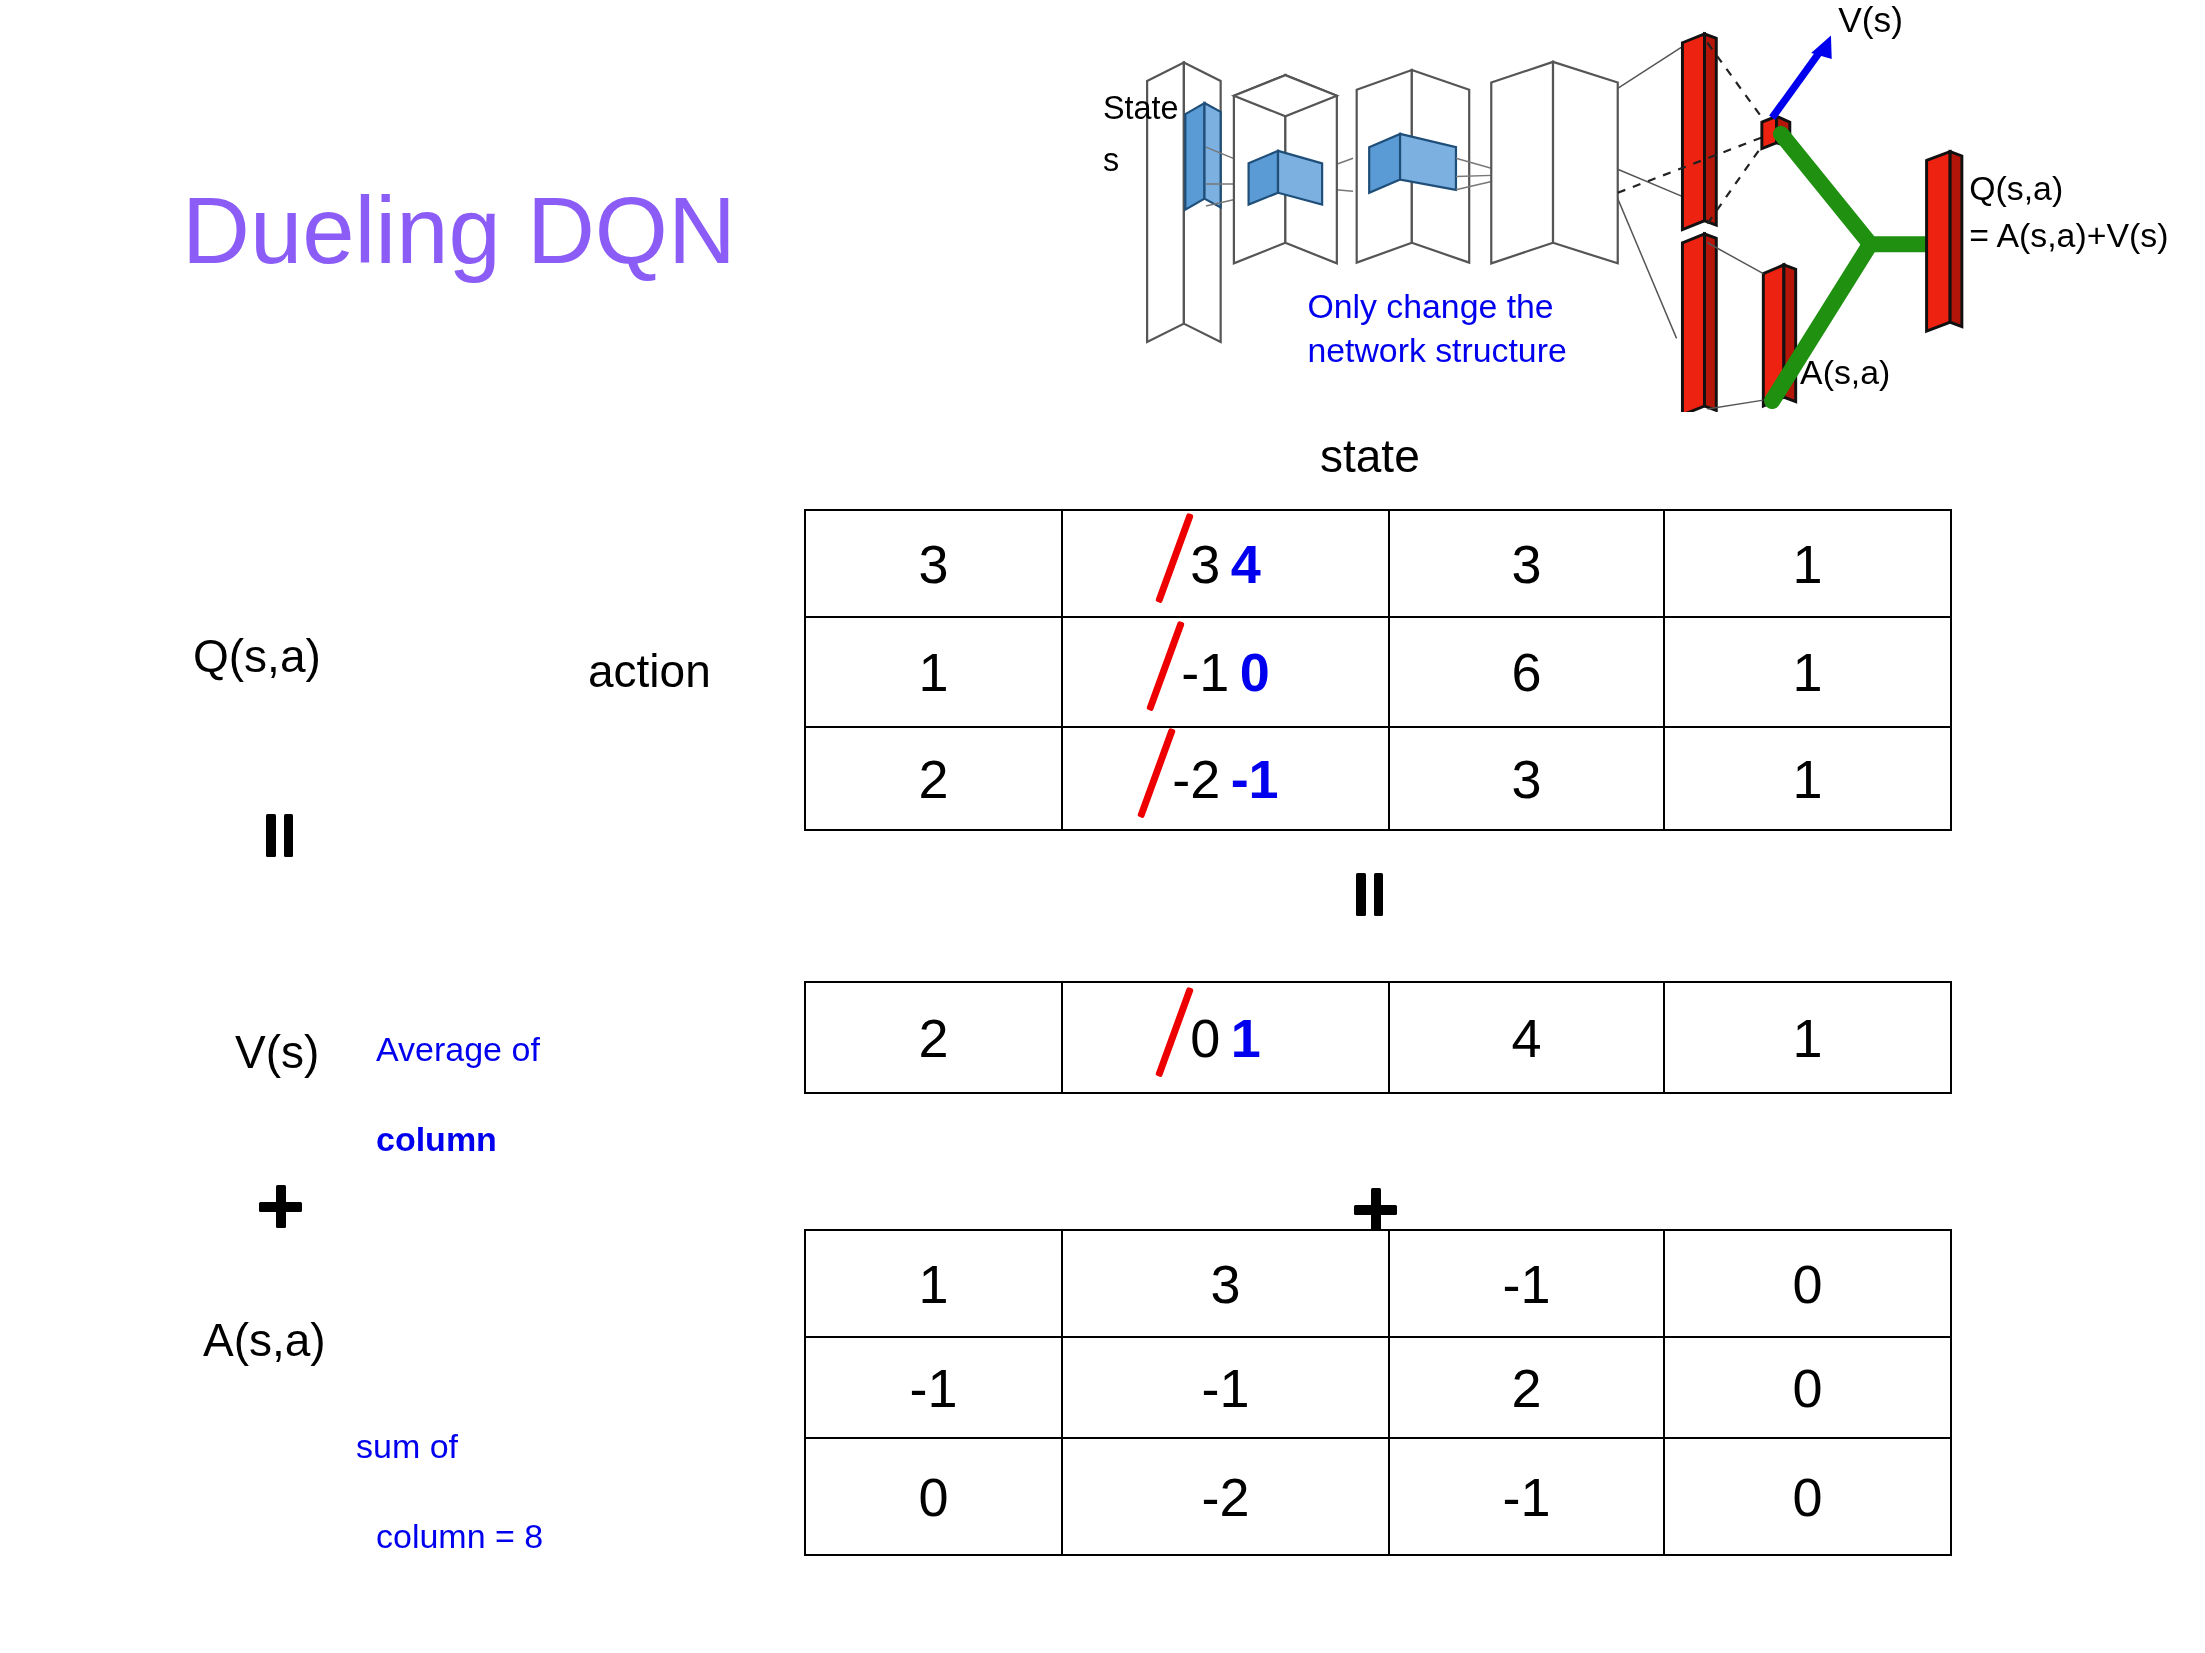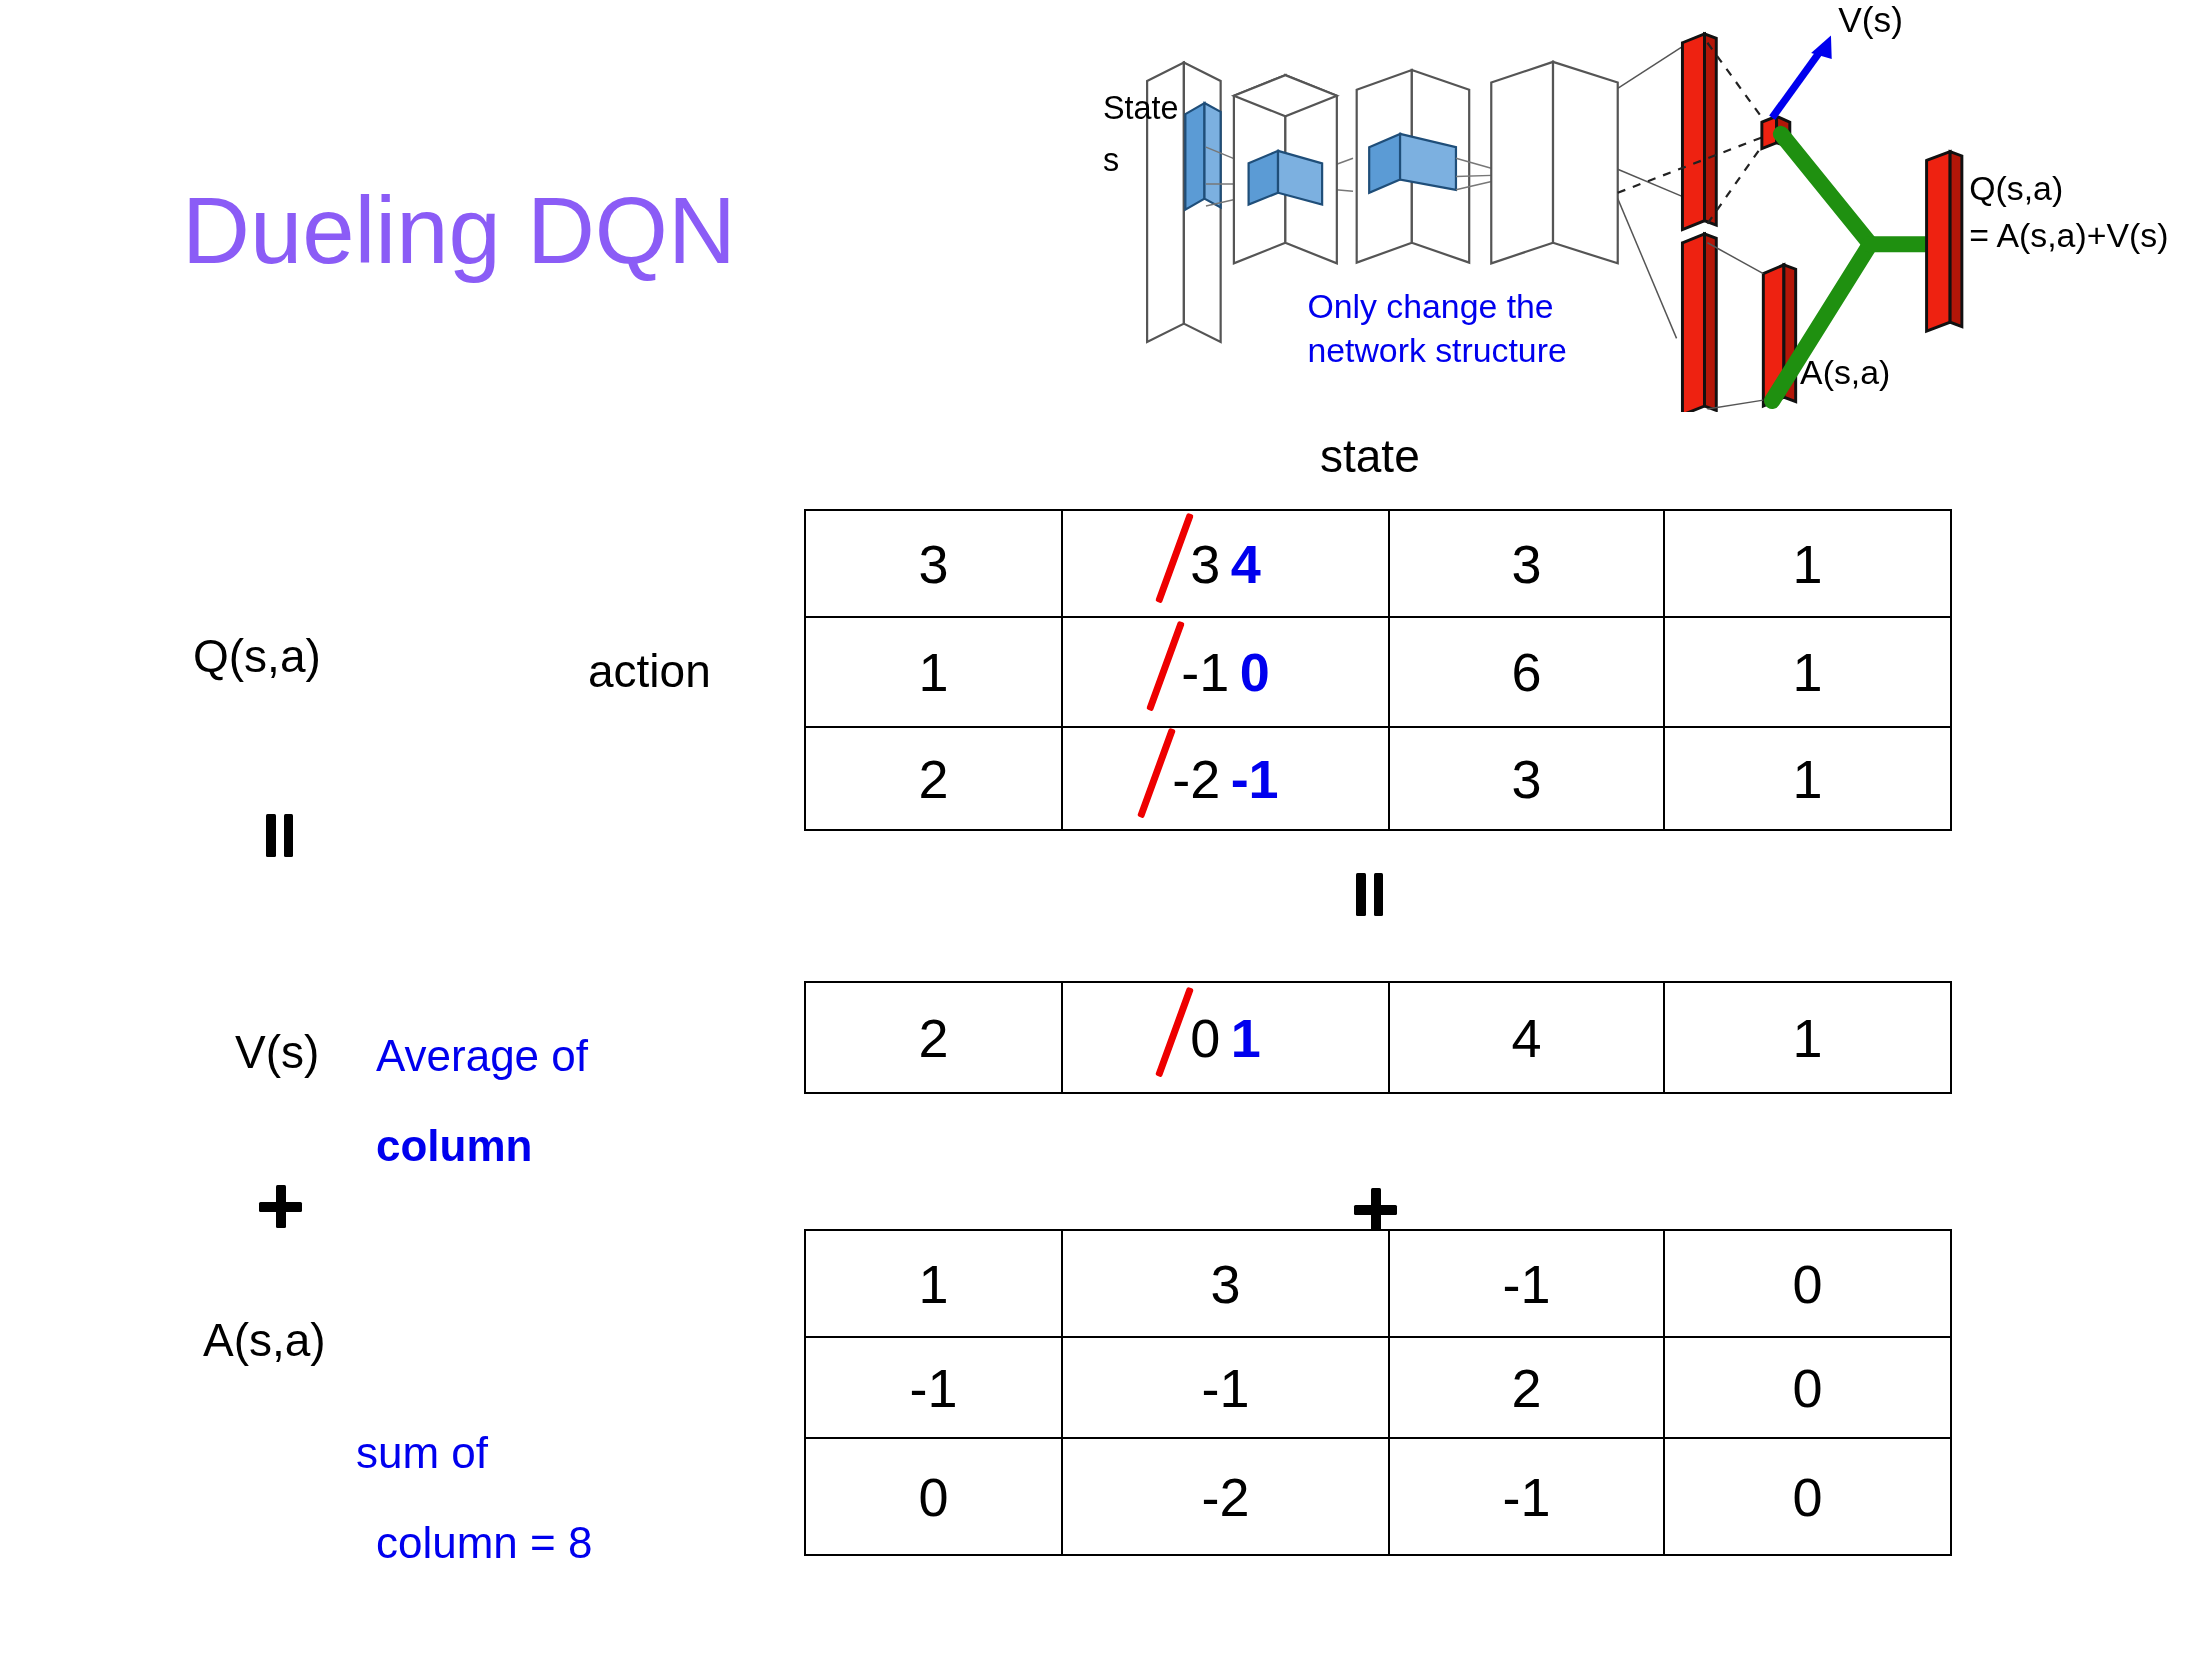--- a/index.html
+++ b/index.html
@@ -10,21 +10,21 @@
 
   
   #slide-title{
     left:182px; top:158px; width:809px;
     font-size:94px; font-weight:400; letter-spacing:0px;
     color:#8b5cf6; line-height:1.05; white-space:nowrap;margin-top:24px;
   }
 
   
   .lbl{font-size:46px;line-height:1.08;white-space:nowrap;}
-  .lbl-blue{font-size:44px;line-height:1.22;color:#0000ee;}
+  .lbl-blue{font-size:34px;line-height:1.22;color:#0000ee;}
 
   
   .eqrot{display:flex;gap:8px;}
   .eqrot i{display:block;width:9.6px;height:43px;background:#000;border-radius:1.5px;}
 
   
   .plus{position:relative;width:43px;height:43px;}
   .plus i{position:absolute;background:#000;border-radius:1.5px;}
   .plus i.h{left:0;top:17px;width:43px;height:9.6px;}
   .plus i.v{top:0;left:17px;width:9.6px;height:43px;}

